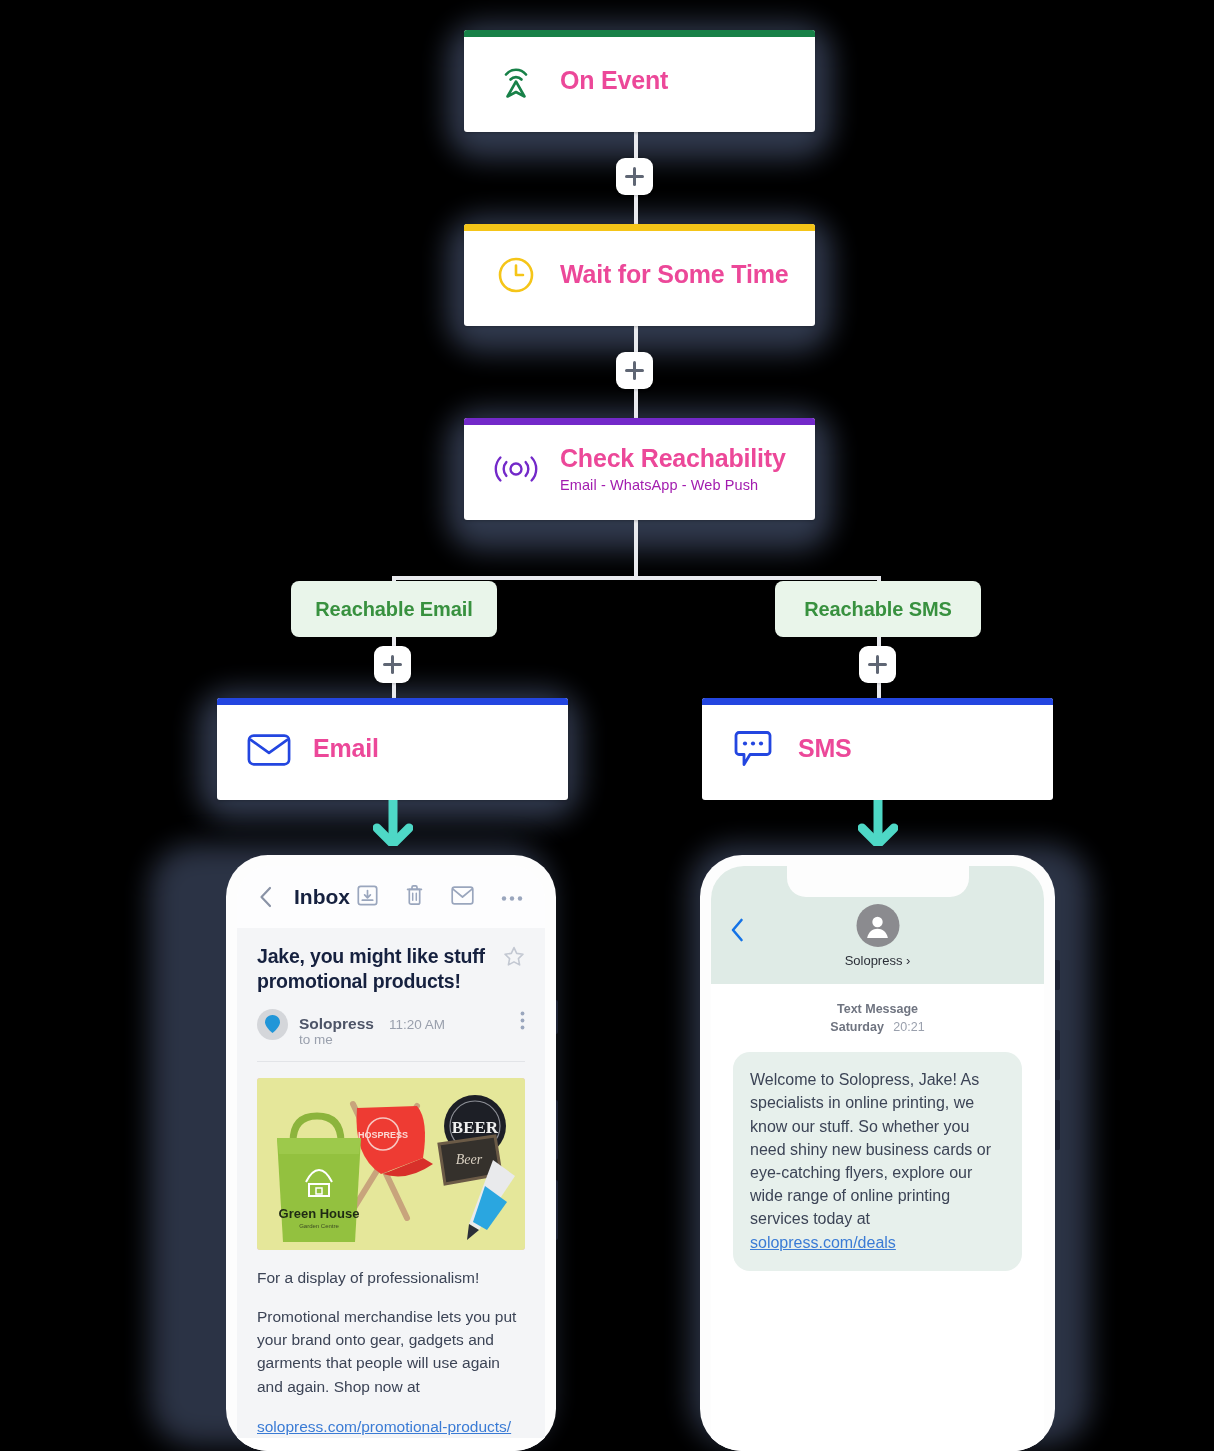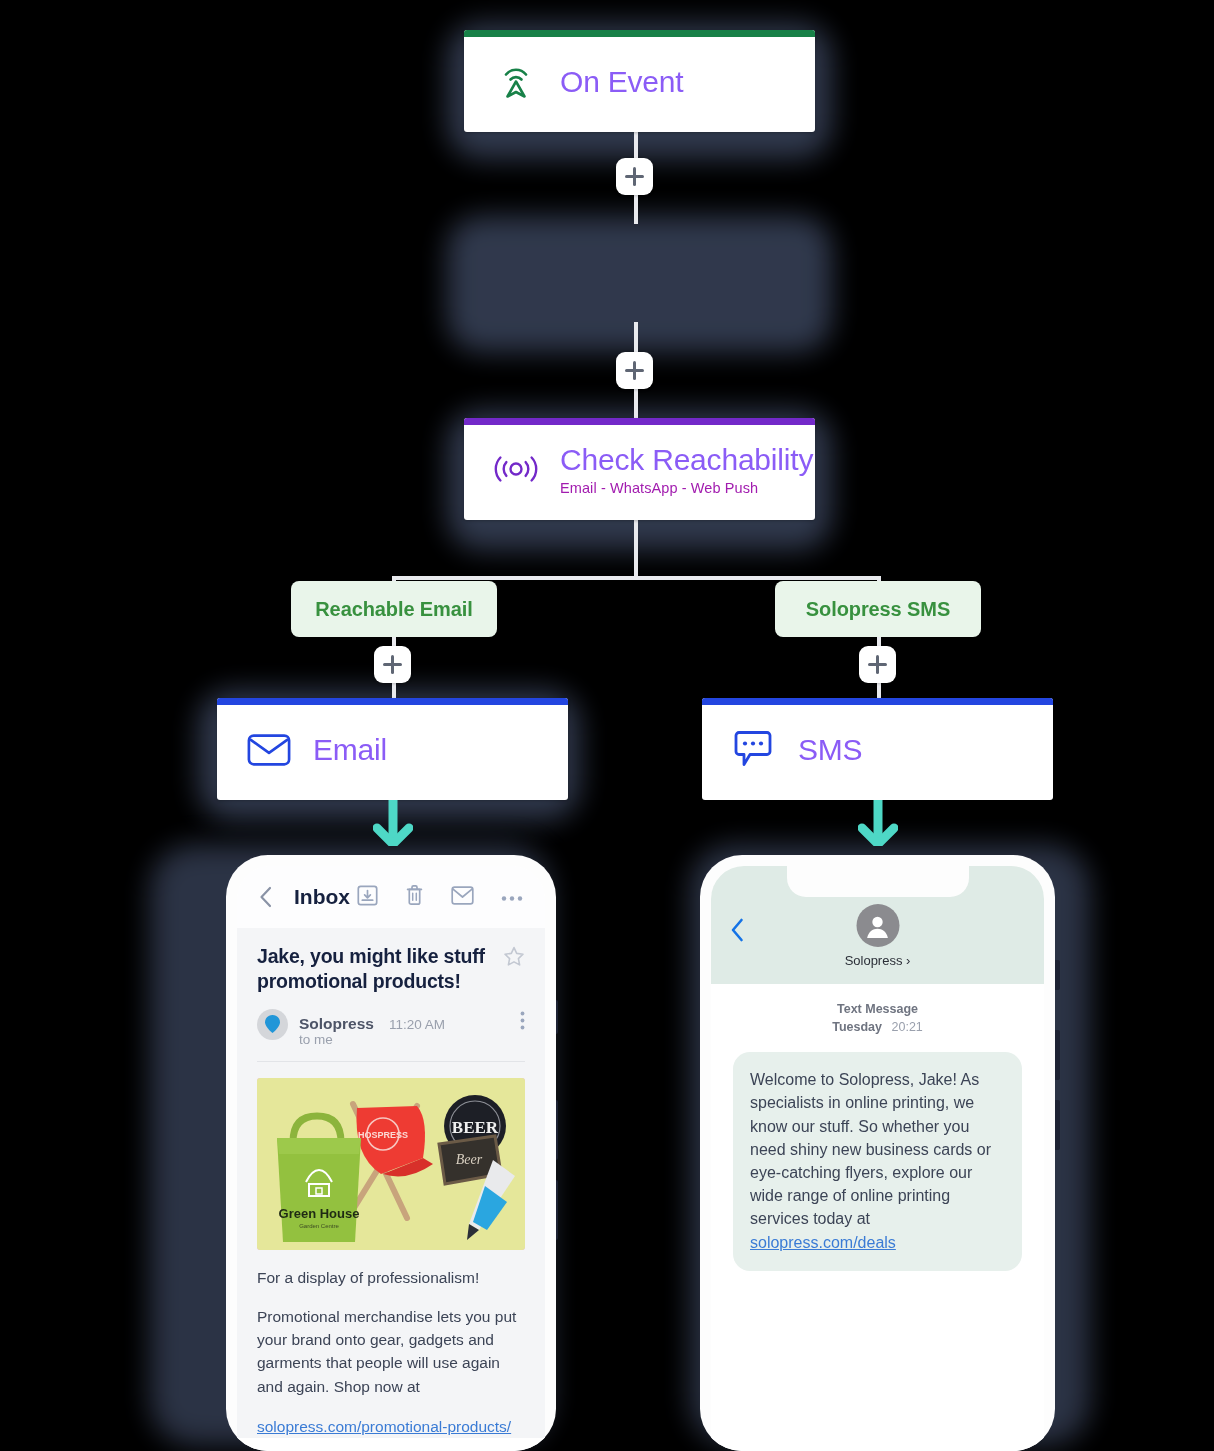--- a/index.html
+++ b/index.html
@@ -32,21 +32,21 @@
   }
   .node .bar {
     position:absolute; top:0; left:0; right:0; height:7px;
   }
   .node .inner {
     display:flex; align-items:center; gap:22px;
     padding: 0 0 0 30px; width:100%;
   }
   .node .txt { display:flex; flex-direction:column; gap:4px; }
   .node .title {
-    font-size: 30px; font-weight: 400; color:#8b5cf6; letter-spacing:-.2px;
+    font-size: 25px; font-weight: 700; color:#ec4899; letter-spacing:-.2px;
     line-height:1.1;
   }
   .node .sub {
     font-size: 14.5px; color:#a21caf; font-weight:400; letter-spacing:.1px;
   }
   .ico { width:44px; height:44px; flex:none; display:flex; align-items:center; justify-content:center;}
   .ico svg { display:block; }
 
   
   .vline { position:absolute; width:4px; background:#e9eaee; }
@@ -159,20 +159,34 @@
         </svg>
       </span>
       <span class="txt">
         <span class="title">On Event</span>
       </span>
     </div>
   </div>
 
   <div class="plus" style="left:616px;top:158px;"></div>
 
+  <div class="node" style="left:464px;top:224px;width:351px;height:102px;">
+    <div class="bar" style="background:#f5c518;"></div>
+    <div class="inner">
+      <span class="ico">
+        <svg width="40" height="40" viewBox="0 0 40 40" fill="none">
+          <circle cx="20" cy="20" r="16" stroke="#f5c518" stroke-width="2.6"></circle>
+          <path d="M20 10.5V20h7" stroke="#f5c518" stroke-width="2.6" stroke-linecap="round" stroke-linejoin="round"></path>
+        </svg>
+      </span>
+      <span class="txt">
+        <span class="title">Wait for Some Time</span>
+      </span>
+    </div>
+  </div>
 
   <div class="plus" style="left:616px;top:352px;"></div>
 
   <div class="node" style="left:464px;top:418px;width:351px;height:102px;">
     <div class="bar" style="background:#7329c9;"></div>
     <div class="inner">
       <span class="ico">
         <svg width="48" height="34" viewBox="0 0 48 34" fill="none">
           <circle cx="24" cy="17" r="6" stroke="#7329c9" stroke-width="2.6"></circle>
           <path d="M13.5 9.5a11 11 0 0 0 0 15" stroke="#7329c9" stroke-width="2.6" stroke-linecap="round"></path>
@@ -185,21 +199,21 @@
         <span class="title">Check Reachability</span>
         <span class="sub">Email - WhatsApp - Web Push</span>
       </span>
     </div>
   </div>
 
   <div class="chip" style="left:291px;top:581px;width:206px;height:56px;">
     <span>Reachable Email</span>
   </div>
   <div class="chip" style="left:775px;top:581px;width:206px;height:56px;">
-    <span>Solopress SMS</span>
+    <span>Reachable SMS</span>
   </div>
 
   <div class="vline" style="left:392px;top:637px;height:66px;"></div>
   <div class="vline" style="left:877px;top:637px;height:66px;"></div>
 
   <div class="plus" style="left:374px;top:646px;"></div>
   <div class="plus" style="left:859px;top:646px;"></div>
 
   <div class="node" style="left:702px;top:698px;width:351px;height:102px;">
     <div class="bar" style="background:#2346e0;"></div>
@@ -383,21 +397,21 @@
             <circle cx="13" cy="9" r="5.2" fill="#ffffff"></circle>
             <path d="M2.6 25c1.4-6.2 5.6-9.2 10.4-9.2S22 18.8 23.4 25" fill="#ffffff"></path>
           </svg>
         </span>
         <span class="smsname">Solopress ›</span>
       </div>
 
       <div class="smsmeta">
         <div class="t">Text Message</div>
         <div>
-          <span class="t">Tuesday</span>
+          <span class="t">Saturday</span>
           <span class="tm" style="margin-left:6px;">20:21</span>
         </div>
       </div>
 
       <div class="bubble">
         <span>Welcome to Solopress, Jake! As specialists in online printing, we know our stuff. So whether you need shiny new business cards or eye-catching flyers, explore our wide range of online printing services today at </span><a>solopress.com/deals</a>
       </div>
 
     </div>
   </div>

